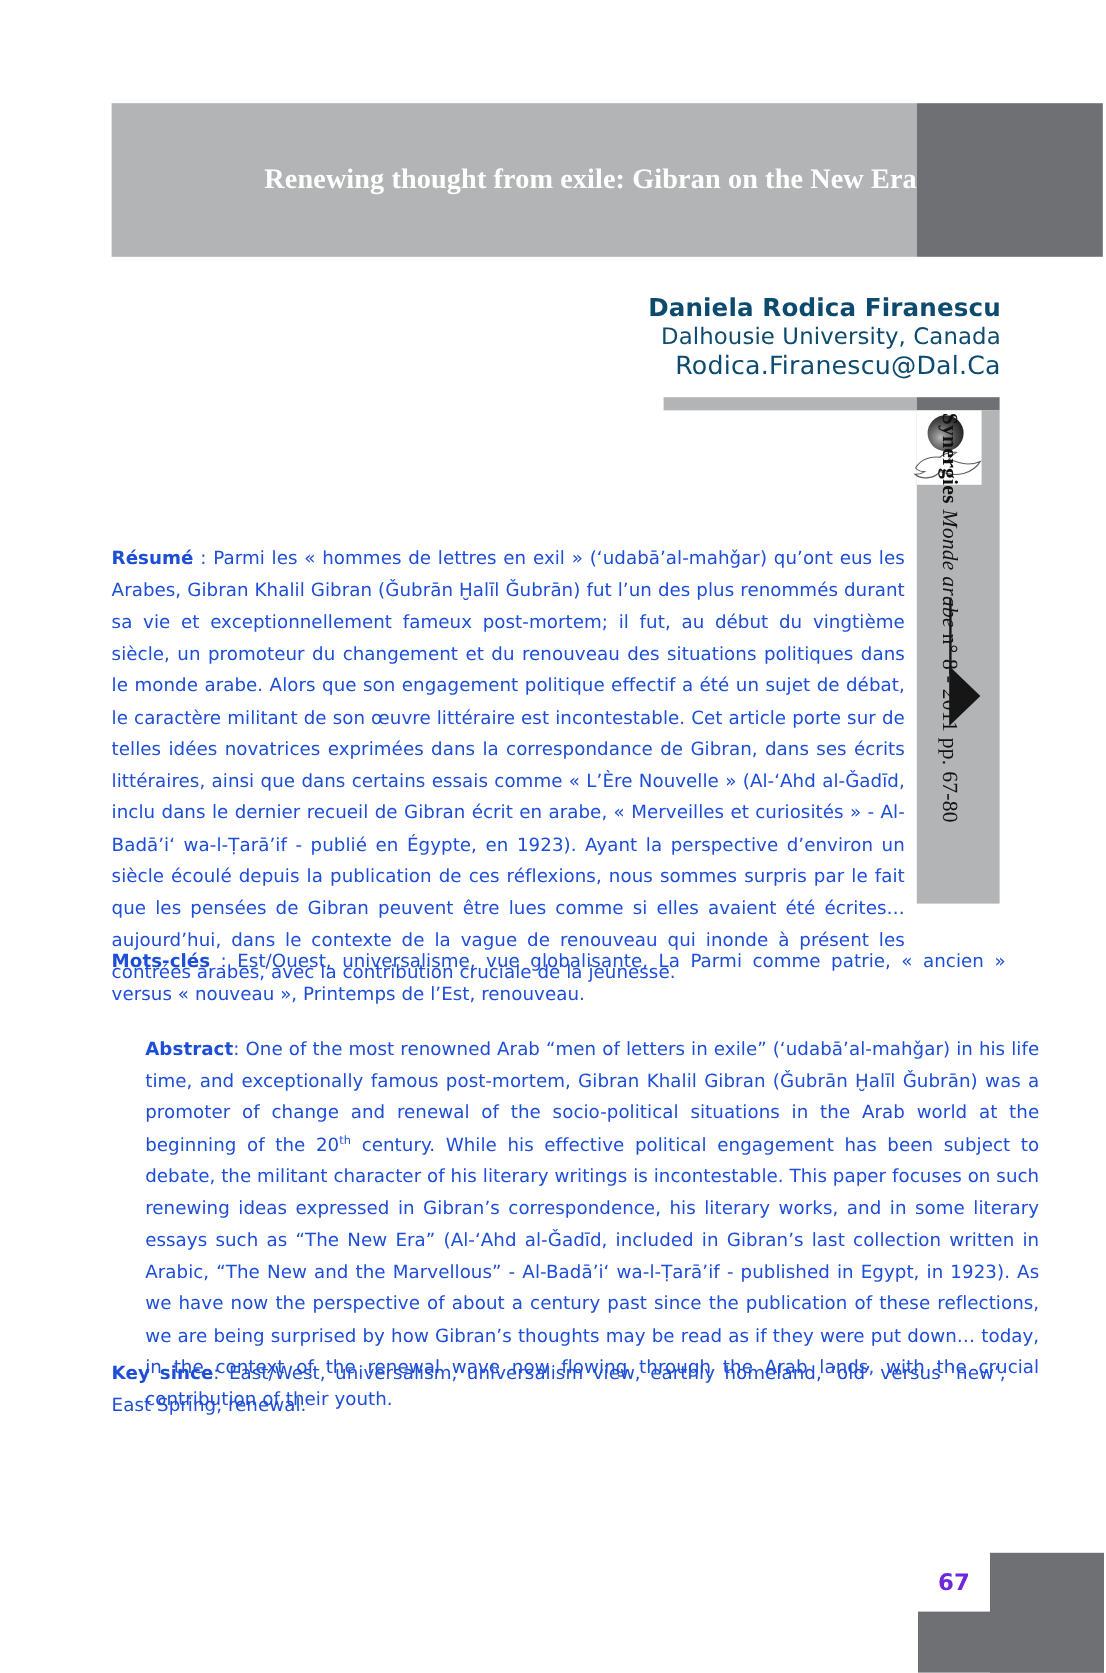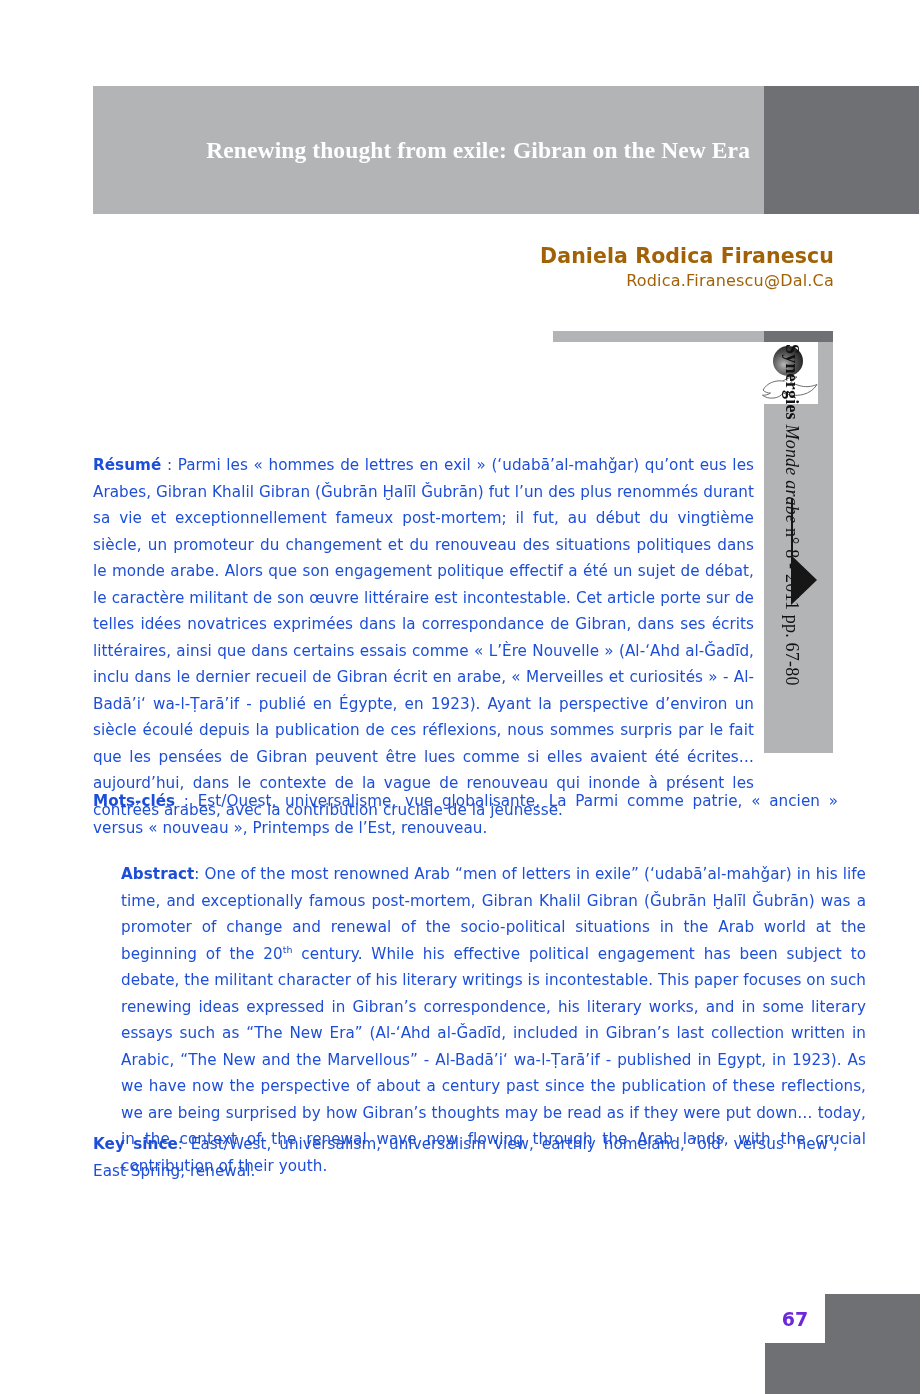--- a/index.html
+++ b/index.html
@@ -34,51 +34,51 @@
   }
   #article-title {
     position: absolute;
     left: 93px;
     top: 86px;
     width: 671px;
     height: 128px;
     display: flex;
     align-items: center;
     justify-content: flex-end;
-    padding-right: 14px;
+    padding-right: 0;
     box-sizing: border-box;
     color: #ffffff;
     font-family: "Liberation Serif", "DejaVu Serif", serif;
     font-weight: bold;
     font-size: 23.5px;
     letter-spacing: 0.1px;
     white-space: nowrap;
   }
 
   
   #author-block {
     position: absolute;
     right: 88px;
     top: 243px;
     text-align: right;
-    color: #a16207;
+    color: #0c4a6e;
   }
   #author-name {
     font-size: 20.5px;
     font-weight: bold;
     line-height: 26px;
     letter-spacing: 0.1px;
   }
   #author-affiliation {
     font-size: 19px;
     line-height: 25px;
     letter-spacing: 0.1px;
   }
   #author-email {
-    font-size: 16px;
+    font-size: 21px;
     line-height: 23px;
     letter-spacing: 0.2px;
   }
 
   
   #rule-light {
     position: absolute;
     left: 553px;
     top: 331px;
     width: 211px;
@@ -211,20 +211,21 @@
 </style>
 </head>
 <body>
 
 <div id="header-band"></div>
 <div id="header-dark-block"></div>
 <div id="article-title">Renewing thought from exile: Gibran on the New Era</div>
 
 <div id="author-block">
   <div id="author-name">Daniela Rodica Firanescu</div>
+  <div id="author-affiliation">Dalhousie University, Canada</div>
   <div id="author-email">Rodica.Firanescu@Dal.Ca</div>
 </div>
 
 <div id="rule-light"></div>
 <div id="rule-dark"></div>
 
 <div id="sidebar">
   <div id="sidebar-logo">
     <div id="logo-sphere"></div>
     <svg id="logo-dove" viewBox="0 0 60 34">

